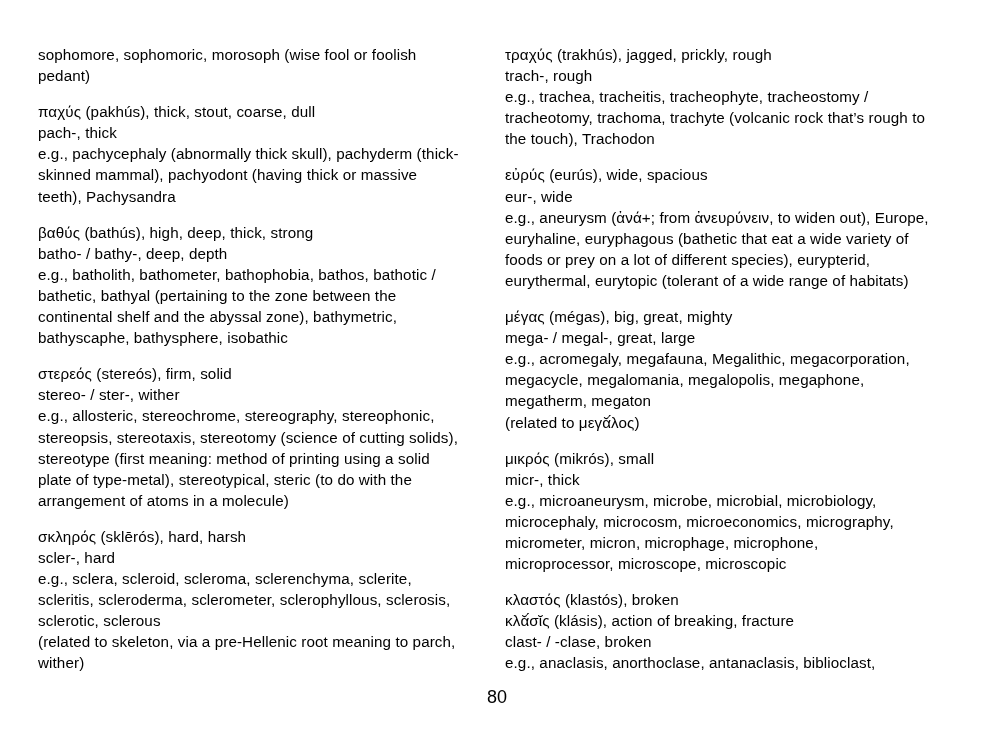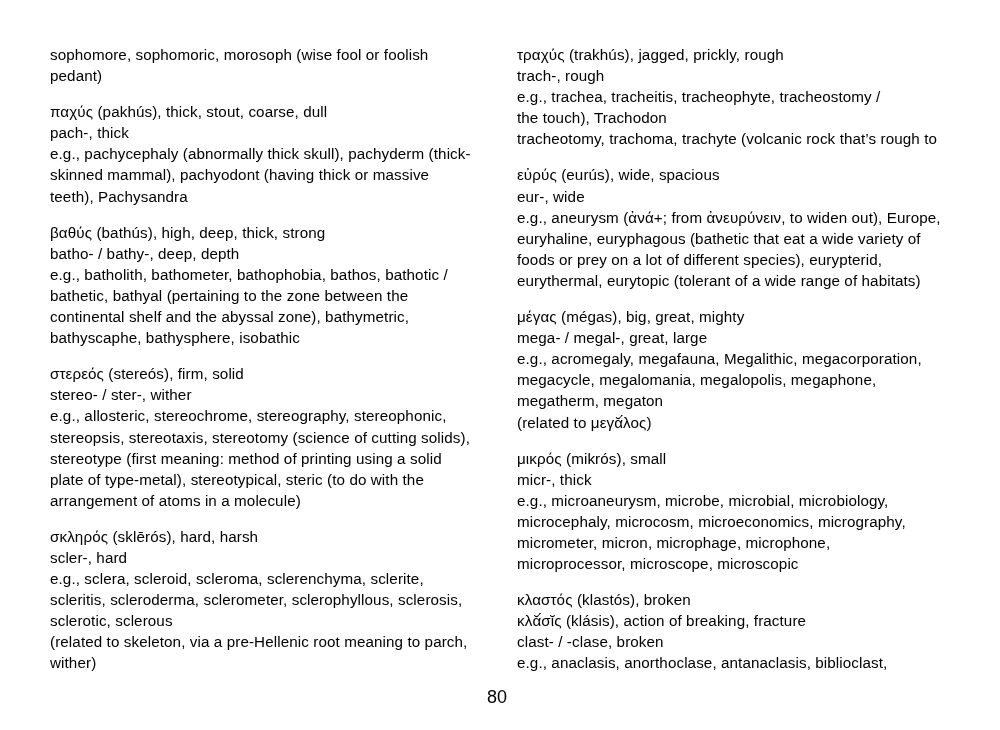--- a/index.html
+++ b/index.html
@@ -16,21 +16,21 @@
     overflow: hidden;
   }
   .page {
     position: absolute;
     inset: 0;
     background: #ffffff;
   }
   .columns {
     position: absolute;
     top: 44px;
-    left: 50px;
+    left: 38px;
     display: flex;
     gap: 27px;
   }
   .column {
     width: 440px;
   }
   .entry {
     margin: 0 0 15px 0;
   }
   .line {
@@ -97,22 +97,22 @@
           <p class="line"><span>sclerotic, sclerous</span></p>
           <p class="line"><span>(related to skeleton, via a pre-Hellenic root meaning </span><span class="seg-italic">to parch,</span></p>
           <p class="line"><span class="seg-italic">wither</span><span>)</span></p>
         </div>
       </div>
     <div class="column">
         <div class="entry">
           <p class="line bold"><span>τραχύς (trakhús), jagged, prickly, rough</span></p>
           <p class="line"><span>trach-, rough</span></p>
           <p class="line"><span>e.g., trachea, tracheitis, tracheophyte, tracheostomy /</span></p>
+          <p class="line"><span>tracheotomy, trachoma, trachyte (volcanic rock that’s rough to</span></p>
           <p class="line"><span>the touch), Trachodon</span></p>
-          <p class="line"><span>tracheotomy, trachoma, trachyte (volcanic rock that’s rough to</span></p>
         </div>
         <div class="entry">
           <p class="line bold"><span>εὐρύς (eurús), wide, spacious</span></p>
           <p class="line"><span>eur-, wide</span></p>
           <p class="line"><span>e.g., aneurysm (ἀνά+; from ἀνευρύνειν, to widen out), Europe,</span></p>
           <p class="line"><span>euryhaline, euryphagous (bathetic that eat a wide variety of</span></p>
           <p class="line"><span>foods or prey on a lot of different species), eurypterid,</span></p>
           <p class="line"><span>eurythermal, eurytopic (tolerant of a wide range of habitats)</span></p>
         </div>
         <div class="entry">

